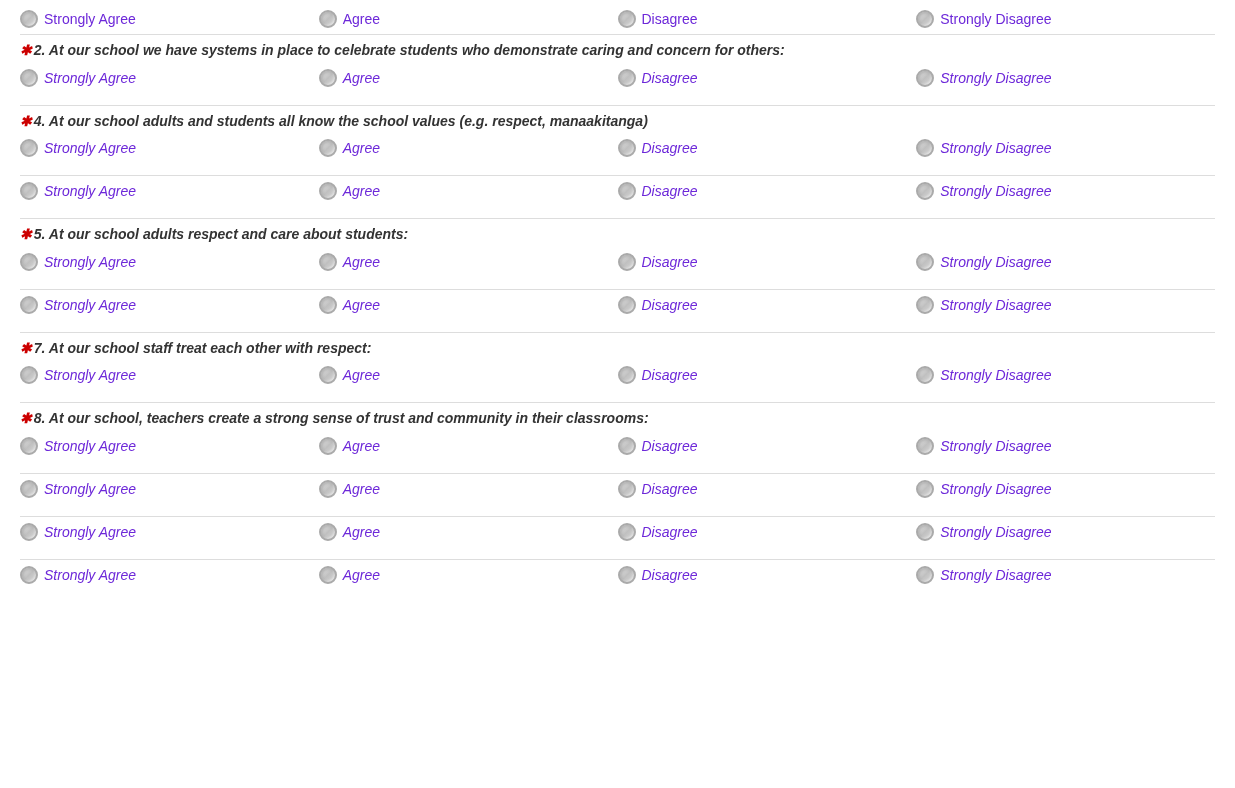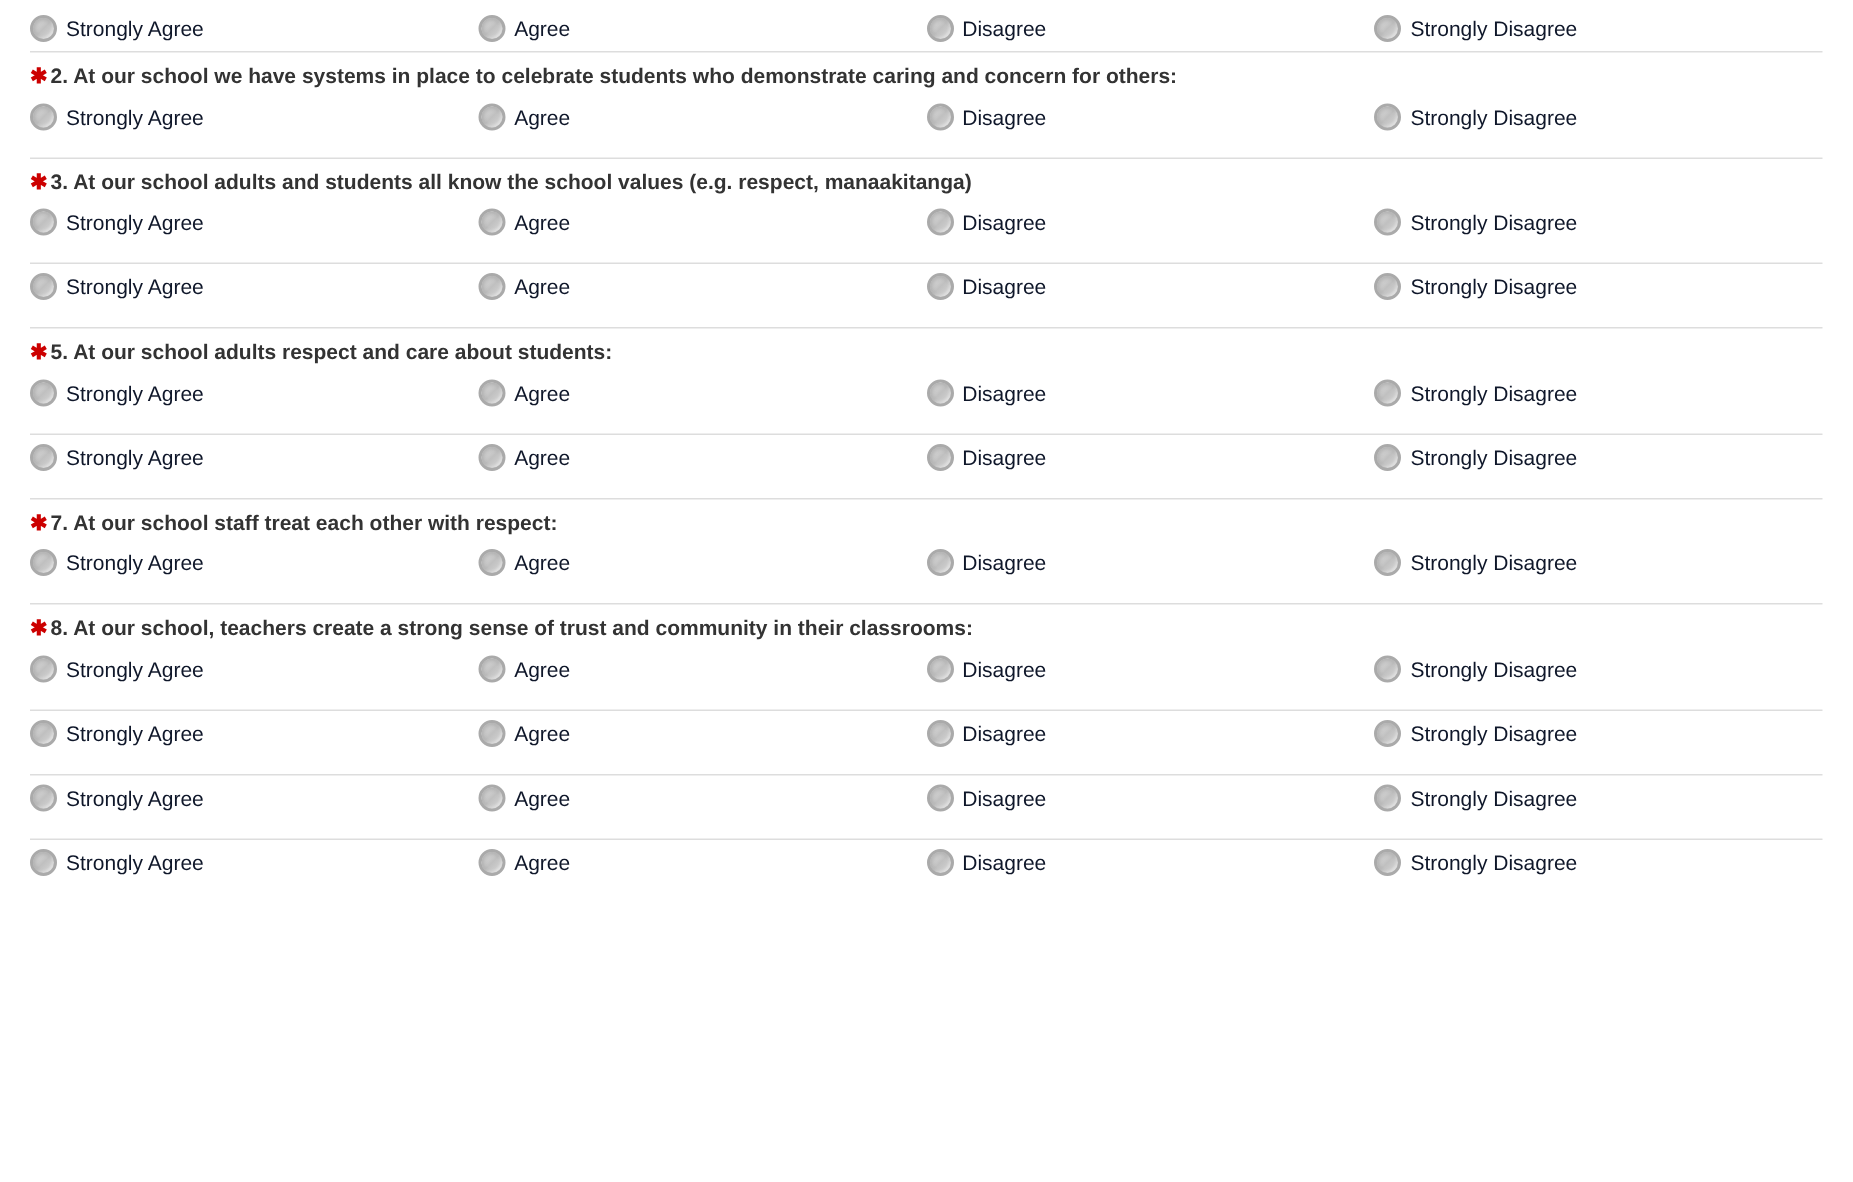--- a/index.html
+++ b/index.html
@@ -12,20 +12,21 @@
       font-family: Arial, sans-serif;
       font-size: 14px;
       background: #fff;
       color: #333;
       padding: 10px 20px;
       width: 1235px;
     }
 
     .question-block {
       margin-bottom: 18px;
+      font-style: italic;
     }
 
     .question-label {
       font-weight: bold;
       font-size: 14px;
       margin-bottom: 8px;
       line-height: 1.4;
     }
 
     .question-label .asterisk {
@@ -54,21 +55,21 @@
       border-radius: 50%;
       border: 2px solid #aaa;
       background: linear-gradient(135deg, #e8e8e8 0%, #c0c0c0 50%, #d8d8d8 100%);
       flex-shrink: 0;
       display: inline-block;
       box-shadow: inset 1px 1px 3px rgba(0,0,0,0.2), inset -1px -1px 2px rgba(255,255,255,0.5);
     }
 
     .option-label {
       font-size: 14px;
-      color: #0f172a;
+      color: #6d28d9;
     }
 
     hr.divider {
       border: none;
       border-top: 1px solid #ddd;
       margin: 6px 0;
     }
   </style>
 </head>
 <body>
@@ -109,21 +110,21 @@
           <span class="option-label">Disagree</span>
         </div>
         <div class="option">
           <span class="radio-circle"></span>
           <span class="option-label">Strongly Disagree</span>
         </div>
       </div>
     </div>
     <div class="question-block">
       <hr class="divider">
-      <div class="question-label"><span class="asterisk">✱</span><span>3. At our school adults and students all know the school values (e.g. respect, manaakitanga)</span></div>
+      <div class="question-label"><span class="asterisk">✱</span><span>4. At our school adults and students all know the school values (e.g. respect, manaakitanga)</span></div>
       <div class="options-row">
         <div class="option">
           <span class="radio-circle"></span>
           <span class="option-label">Strongly Agree</span>
         </div>
         <div class="option">
           <span class="radio-circle"></span>
           <span class="option-label">Agree</span>
         </div>
         <div class="option">

